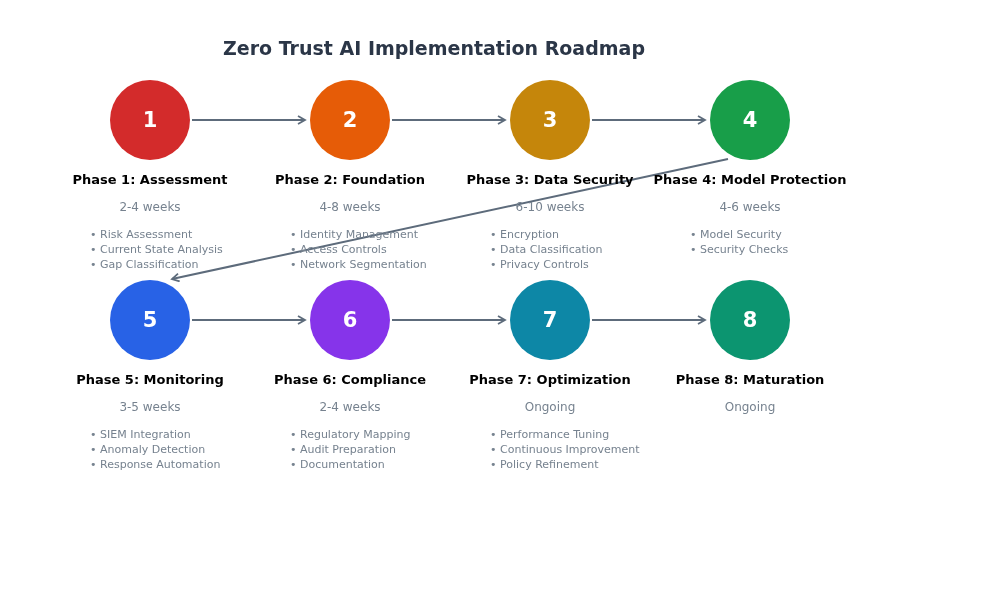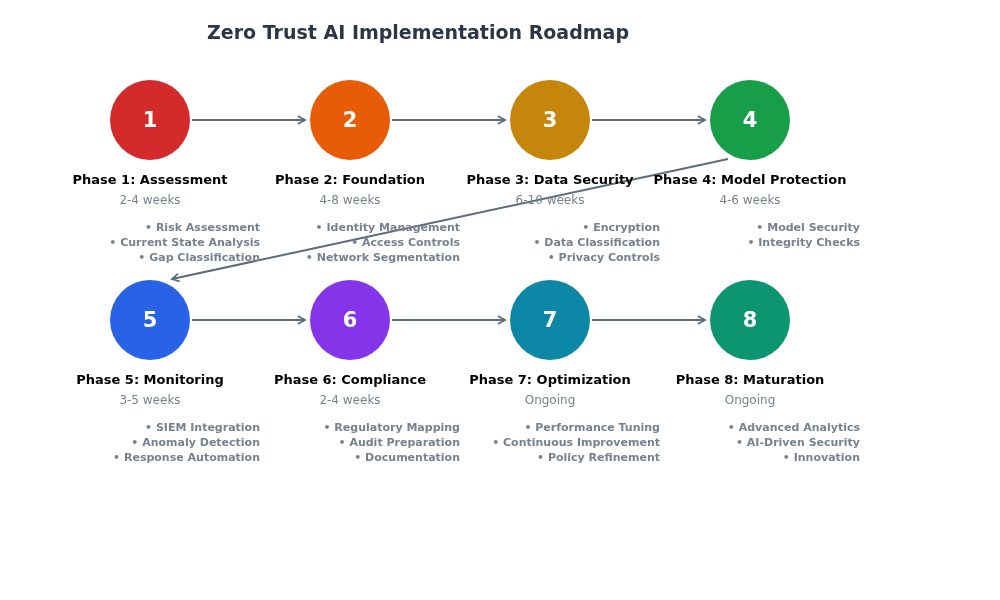--- a/index.html
+++ b/index.html
@@ -1,39 +1,39 @@
 <!DOCTYPE html>
 <html><head>
 <meta charset="utf-8">
 <style>
   html,body{margin:0;padding:0;background:#ffffff;}
   .canvas{
     position:relative;width:1000px;height:600px;background:#ffffff;overflow:hidden;
     font-family:"DejaVu Sans","Liberation Sans",sans-serif;
   }
   .main-title{
-    position:absolute;left:0;top:21px;width:836px;margin:0;
+    position:absolute;left:0;top:21px;width:836px;margin:16px;
     text-align:center;font-size:19px;font-weight:bold;color:#2b3647;
   }
   .arrow-layer{position:absolute;left:0;top:0;pointer-events:none;}
   .node{
     position:absolute;width:80px;height:80px;border-radius:50%;
     display:flex;align-items:center;justify-content:center;
   }
   .node-num{color:#ffffff;font-size:21px;font-weight:bold;}
   .col{position:absolute;width:220px;}
   .p-title{
     text-align:center;font-size:13px;font-weight:bold;color:#000000;line-height:16px;
   }
   .p-dur{
-    text-align:center;font-size:12px;color:#76828f;margin-top:5px;line-height:14px;
+    text-align:center;font-size:12px;color:#76828f;margin-top:12px;line-height:14px;
   }
   .p-list{
     list-style:none;margin:13px 0 0 50px;padding:0;
-    font-size:11px;color:#76828f;line-height:15px;text-align:right;font-weight:bold;
+    font-size:11px;color:#76828f;line-height:15px;text-align:left;
   }
   .p-list li::before{content:"\2022\00a0";}
 </style>
 </head>
 <body>
 
 <div class="canvas">
 
   <h1 class="main-title">Zero Trust AI Implementation Roadmap</h1>
 
@@ -105,21 +105,21 @@
       <li>Encryption</li>
       <li>Data Classification</li>
       <li>Privacy Controls</li>
     </ul>
   </div>
   <div class="col" style="left:640px;top:172px;">
     <div class="p-title">Phase 4: Model Protection</div>
     <div class="p-dur">4-6 weeks</div>
     <ul class="p-list">
       <li>Model Security</li>
-      <li>Integrity Checks</li>
+      <li>Security Checks</li>
     </ul>
   </div>
 
   <div class="col" style="left:40px;top:372px;">
     <div class="p-title">Phase 5: Monitoring</div>
     <div class="p-dur">3-5 weeks</div>
     <ul class="p-list">
       <li>SIEM Integration</li>
       <li>Anomaly Detection</li>
       <li>Response Automation</li>
@@ -139,20 +139,15 @@
     <div class="p-dur">Ongoing</div>
     <ul class="p-list">
       <li>Performance Tuning</li>
       <li>Continuous Improvement</li>
       <li>Policy Refinement</li>
     </ul>
   </div>
   <div class="col" style="left:640px;top:372px;">
     <div class="p-title">Phase 8: Maturation</div>
     <div class="p-dur">Ongoing</div>
-    <ul class="p-list">
-      <li>Advanced Analytics</li>
-      <li>AI-Driven Security</li>
-      <li>Innovation</li>
-    </ul>
   </div>
 
 </div>
 
 </body></html>

